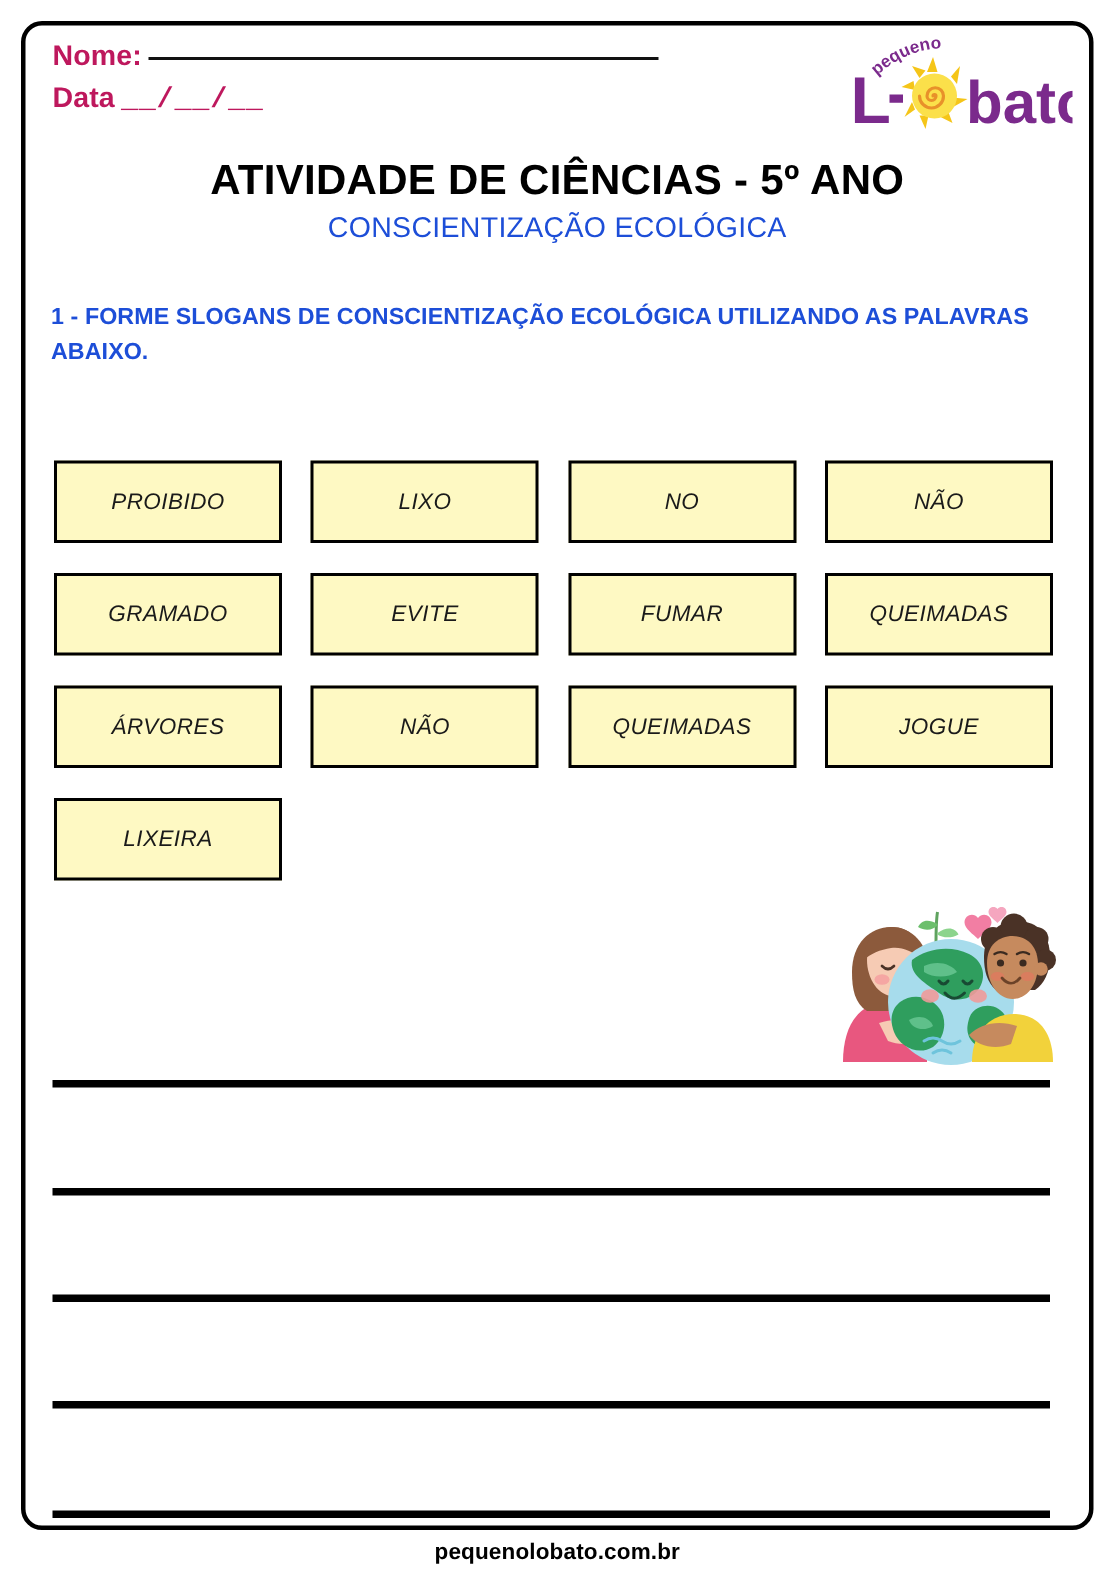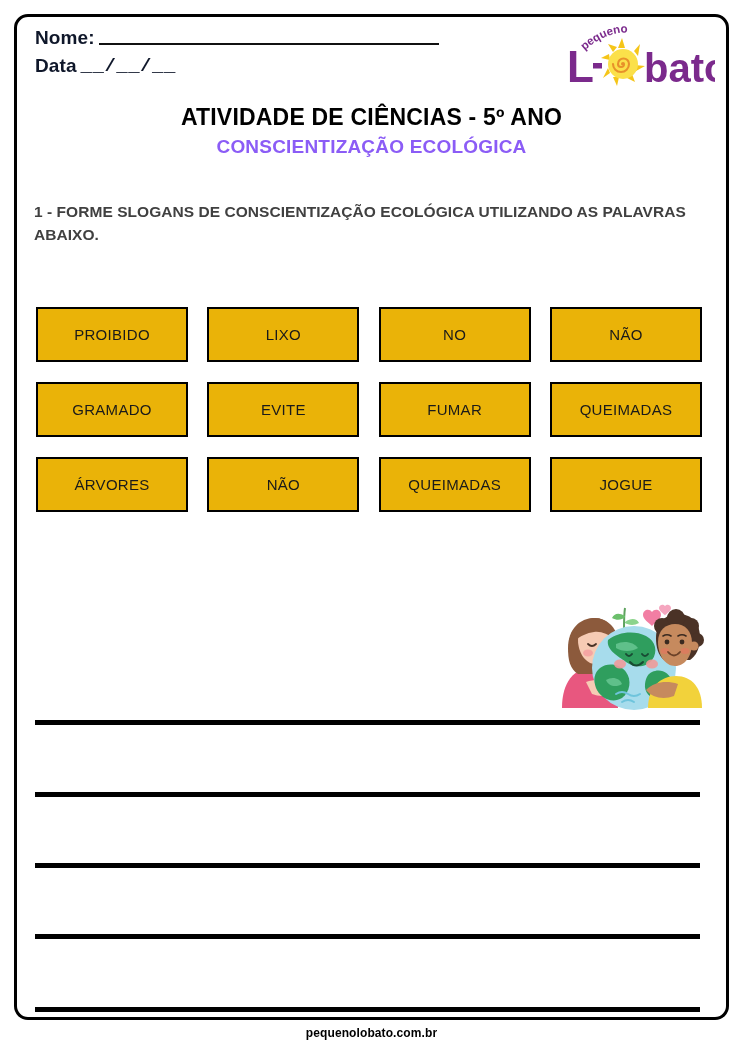--- a/index.html
+++ b/index.html
@@ -29,24 +29,24 @@
     border: 3px solid #000000;
     border-radius: 14px;
     background: #ffffff;
   }
 
   
   #header { position: absolute; left: 35px; top: 27px; width: 520px; }
 
   .field-row {
     display: flex;
-    align-items: center;
+    align-items: flex-start;
     font-size: 19px;
     font-weight: bold;
-    color: #0f172a;
+    color: #be185d;
     letter-spacing: 0.1px;
     white-space: nowrap;
   }
   #name-row { margin-bottom: 6px; }
   .field-label { margin-right: 4px; }
   .field-rule {
     display: inline-block;
     border-bottom: 2px solid #111111;
     width: 340px;
     height: 13px;
@@ -64,68 +64,69 @@
 
   
   #title-block {
     position: absolute;
     left: 20px;
     top: 104px;
     width: 703px;
     text-align: center;
   }
   #main-title {
-    font-size: 23px;
+    font-size: 28px;
     font-weight: bold;
     color: #000000;
     letter-spacing: 0.2px;
     line-height: 1.15;
   }
   #sub-title {
     font-size: 19px;
-    font-weight: bold;
-    color: #8b5cf6;
+    font-weight: normal;
+    color: #1d4ed8;
     letter-spacing: 0.2px;
     margin-top: 6px;
   }
 
   
   #instruction {
     position: absolute;
     left: 34px;
     top: 200px;
     width: 672px;
     font-size: 15.5px;
     font-weight: bold;
-    color: #404040;
+    color: #1d4ed8;
     line-height: 1.5;
     letter-spacing: 0.05px;
   }
 
   
   #word-grid {
     position: absolute;
     left: 36px;
     top: 307px;
     width: 666px;
     display: grid;
     grid-template-columns: repeat(4, 152px);
     justify-content: space-between;
     row-gap: 20px;
   }
   .word-box {
     height: 55px;
     border: 2.5px solid #000000;
-    background: #eab308;
+    background: #fef9c3;
     display: flex;
     align-items: center;
     justify-content: center;
     font-size: 15px;
     color: #1a1a1a;
     letter-spacing: 0.3px;
+    font-style: italic;
   }
 
   
   #illustration {
     position: absolute;
     left: 548px;
     top: 596px;
     width: 166px;
     height: 118px;
   }
@@ -144,21 +145,21 @@
   #line-4 { top: 934px; }
   #line-5 { top: 1007px; }
 
   
   #footer {
     position: absolute;
     left: 0;
     top: 1026px;
     width: 743px;
     text-align: center;
-    font-size: 12px;
+    font-size: 15px;
     font-weight: bold;
     color: #000000;
     letter-spacing: 0.1px;
   }
 </style>
 </head>
 <body>
 
 <div id="page">
 
@@ -221,20 +222,21 @@
     <div class="word-box">NO</div>
     <div class="word-box">NÃO</div>
     <div class="word-box">GRAMADO</div>
     <div class="word-box">EVITE</div>
     <div class="word-box">FUMAR</div>
     <div class="word-box">QUEIMADAS</div>
     <div class="word-box">ÁRVORES</div>
     <div class="word-box">NÃO</div>
     <div class="word-box">QUEIMADAS</div>
     <div class="word-box">JOGUE</div>
+    <div class="word-box">LIXEIRA</div>
   </div>
 
   <div id="illustration">
     <svg viewBox="0 0 166 118" width="166" height="118" aria-hidden="true">
 
       <g>
         <path d="M76 34 C76 24 76 18 77 12" stroke="#5FA35F" stroke-width="2" fill="none"></path>
         <path d="M77 20 C70 16 66 18 64 22 C69 25 74 24 77 21 Z" fill="#6CBF6C"></path>
         <path d="M77 26 C84 21 89 23 91 27 C86 30 80 29 77 27 Z" fill="#8CD48C"></path>
       </g>

